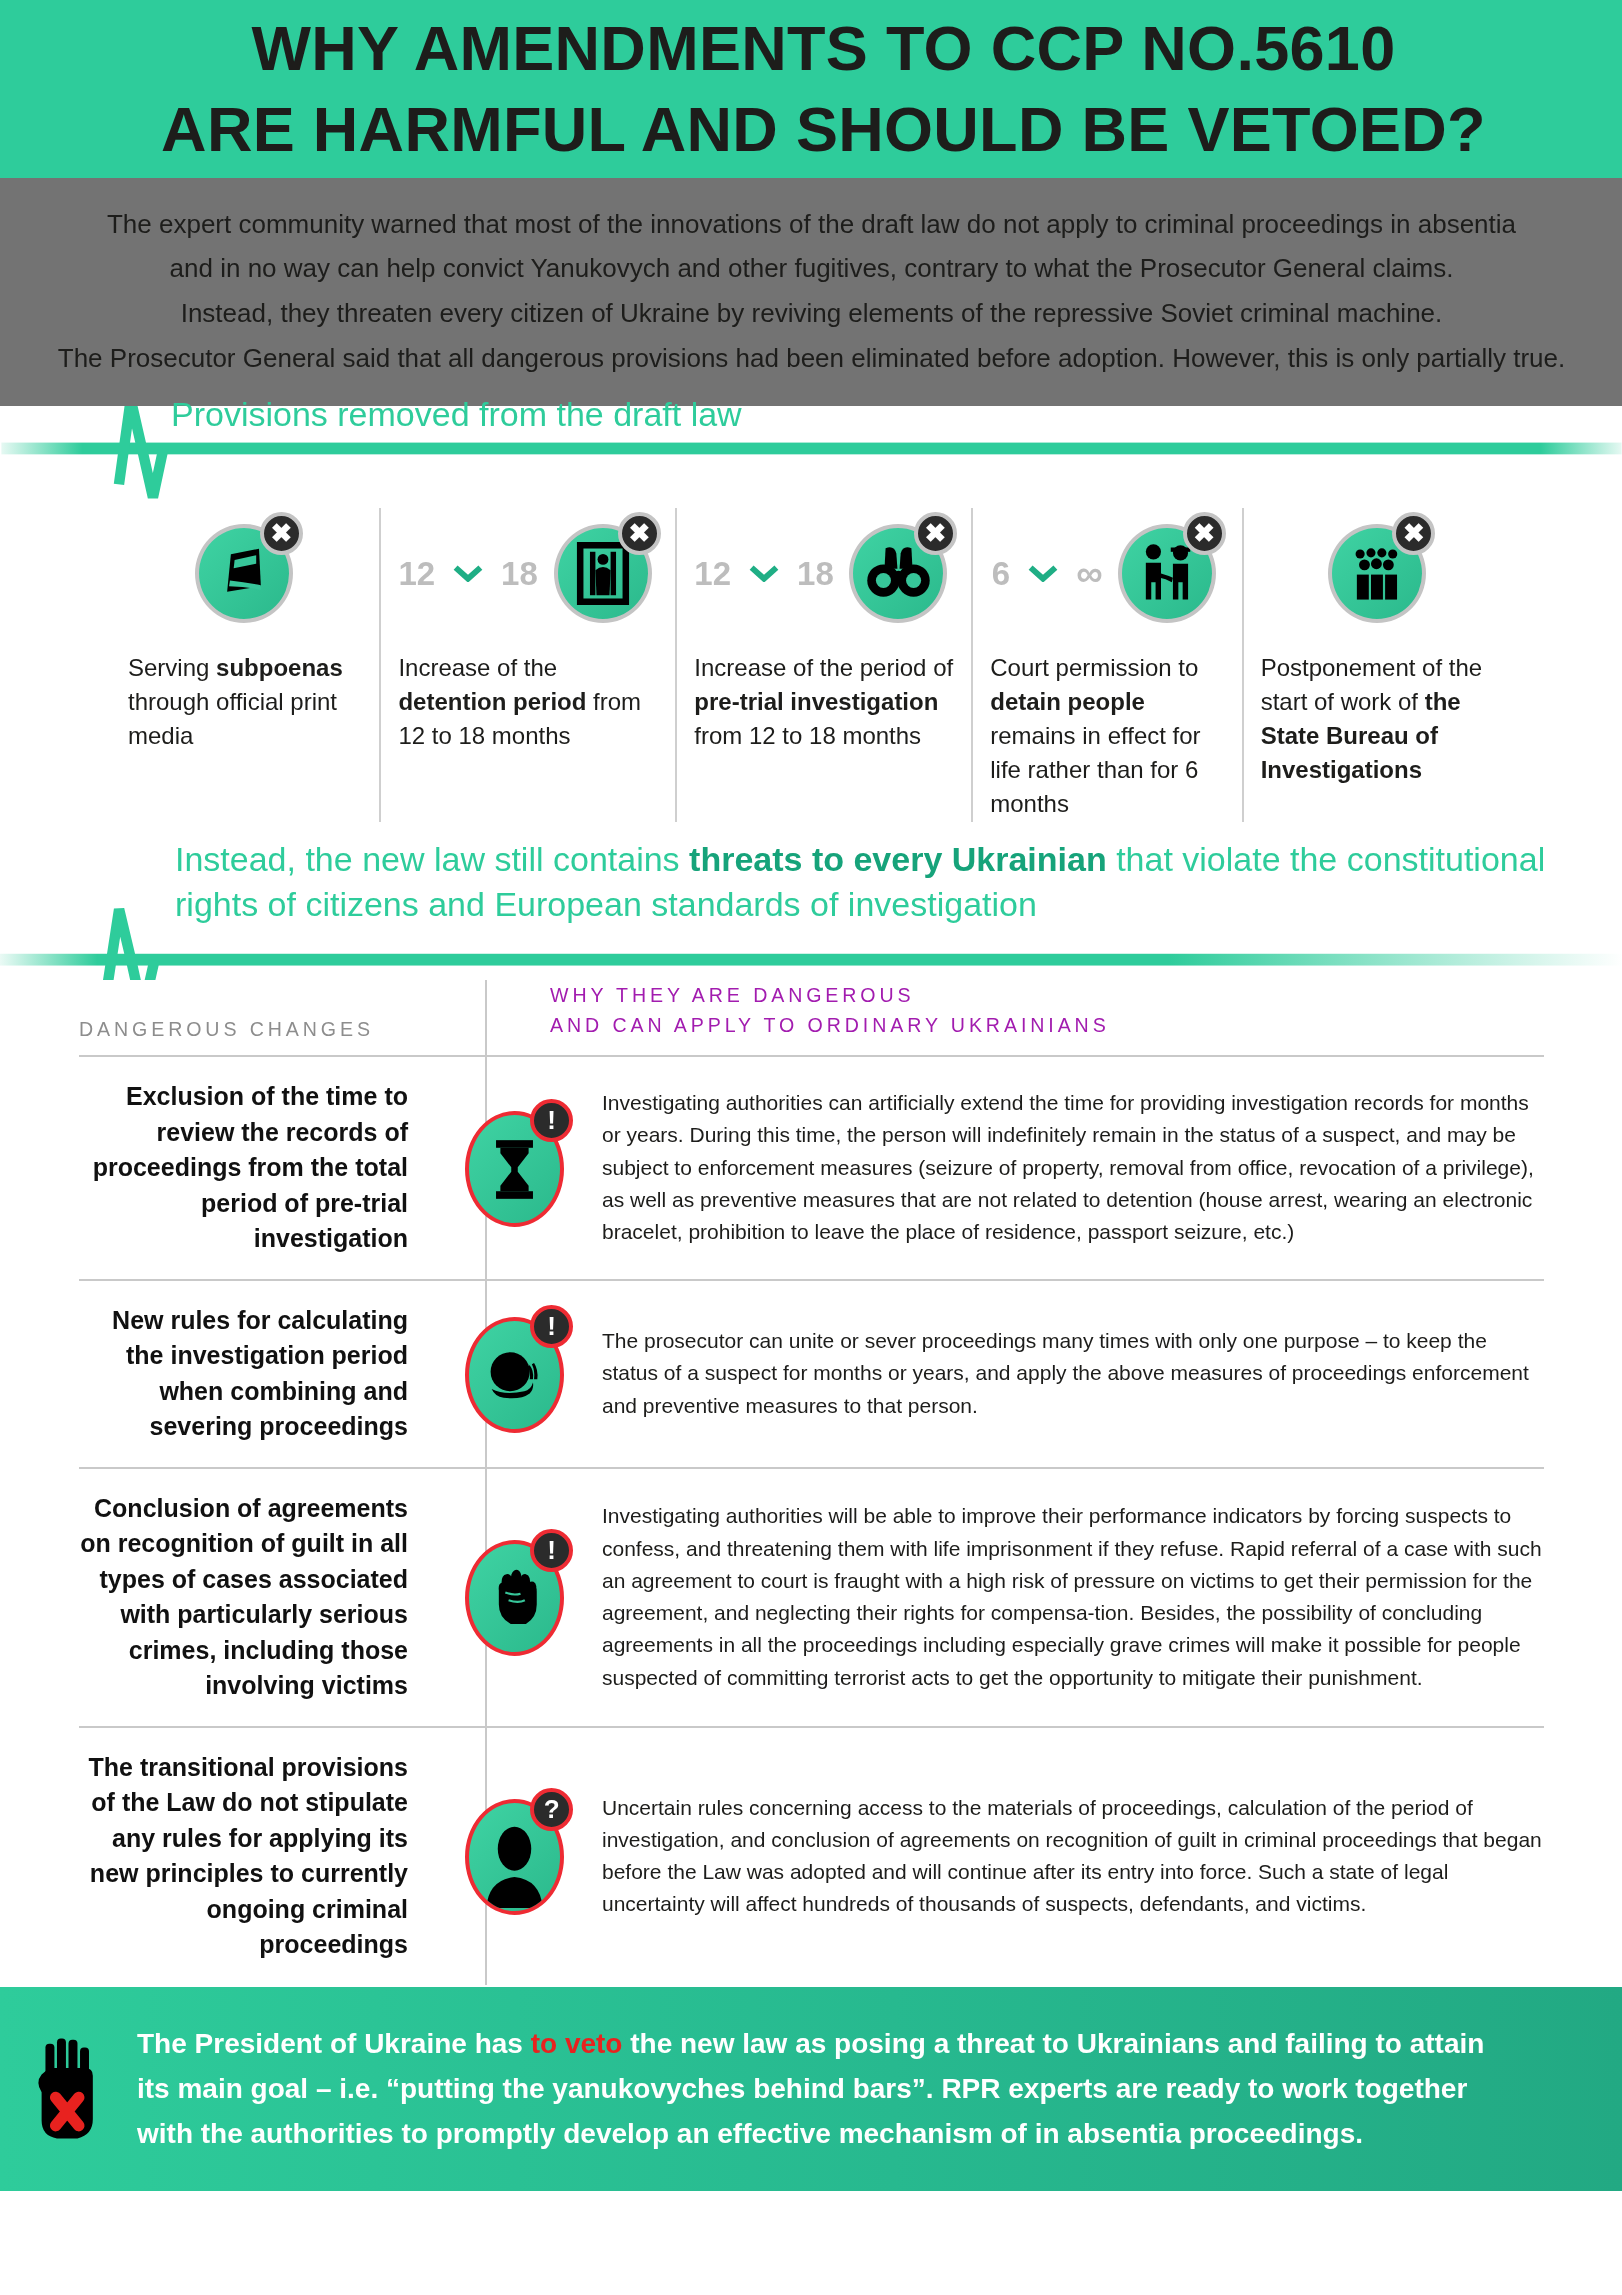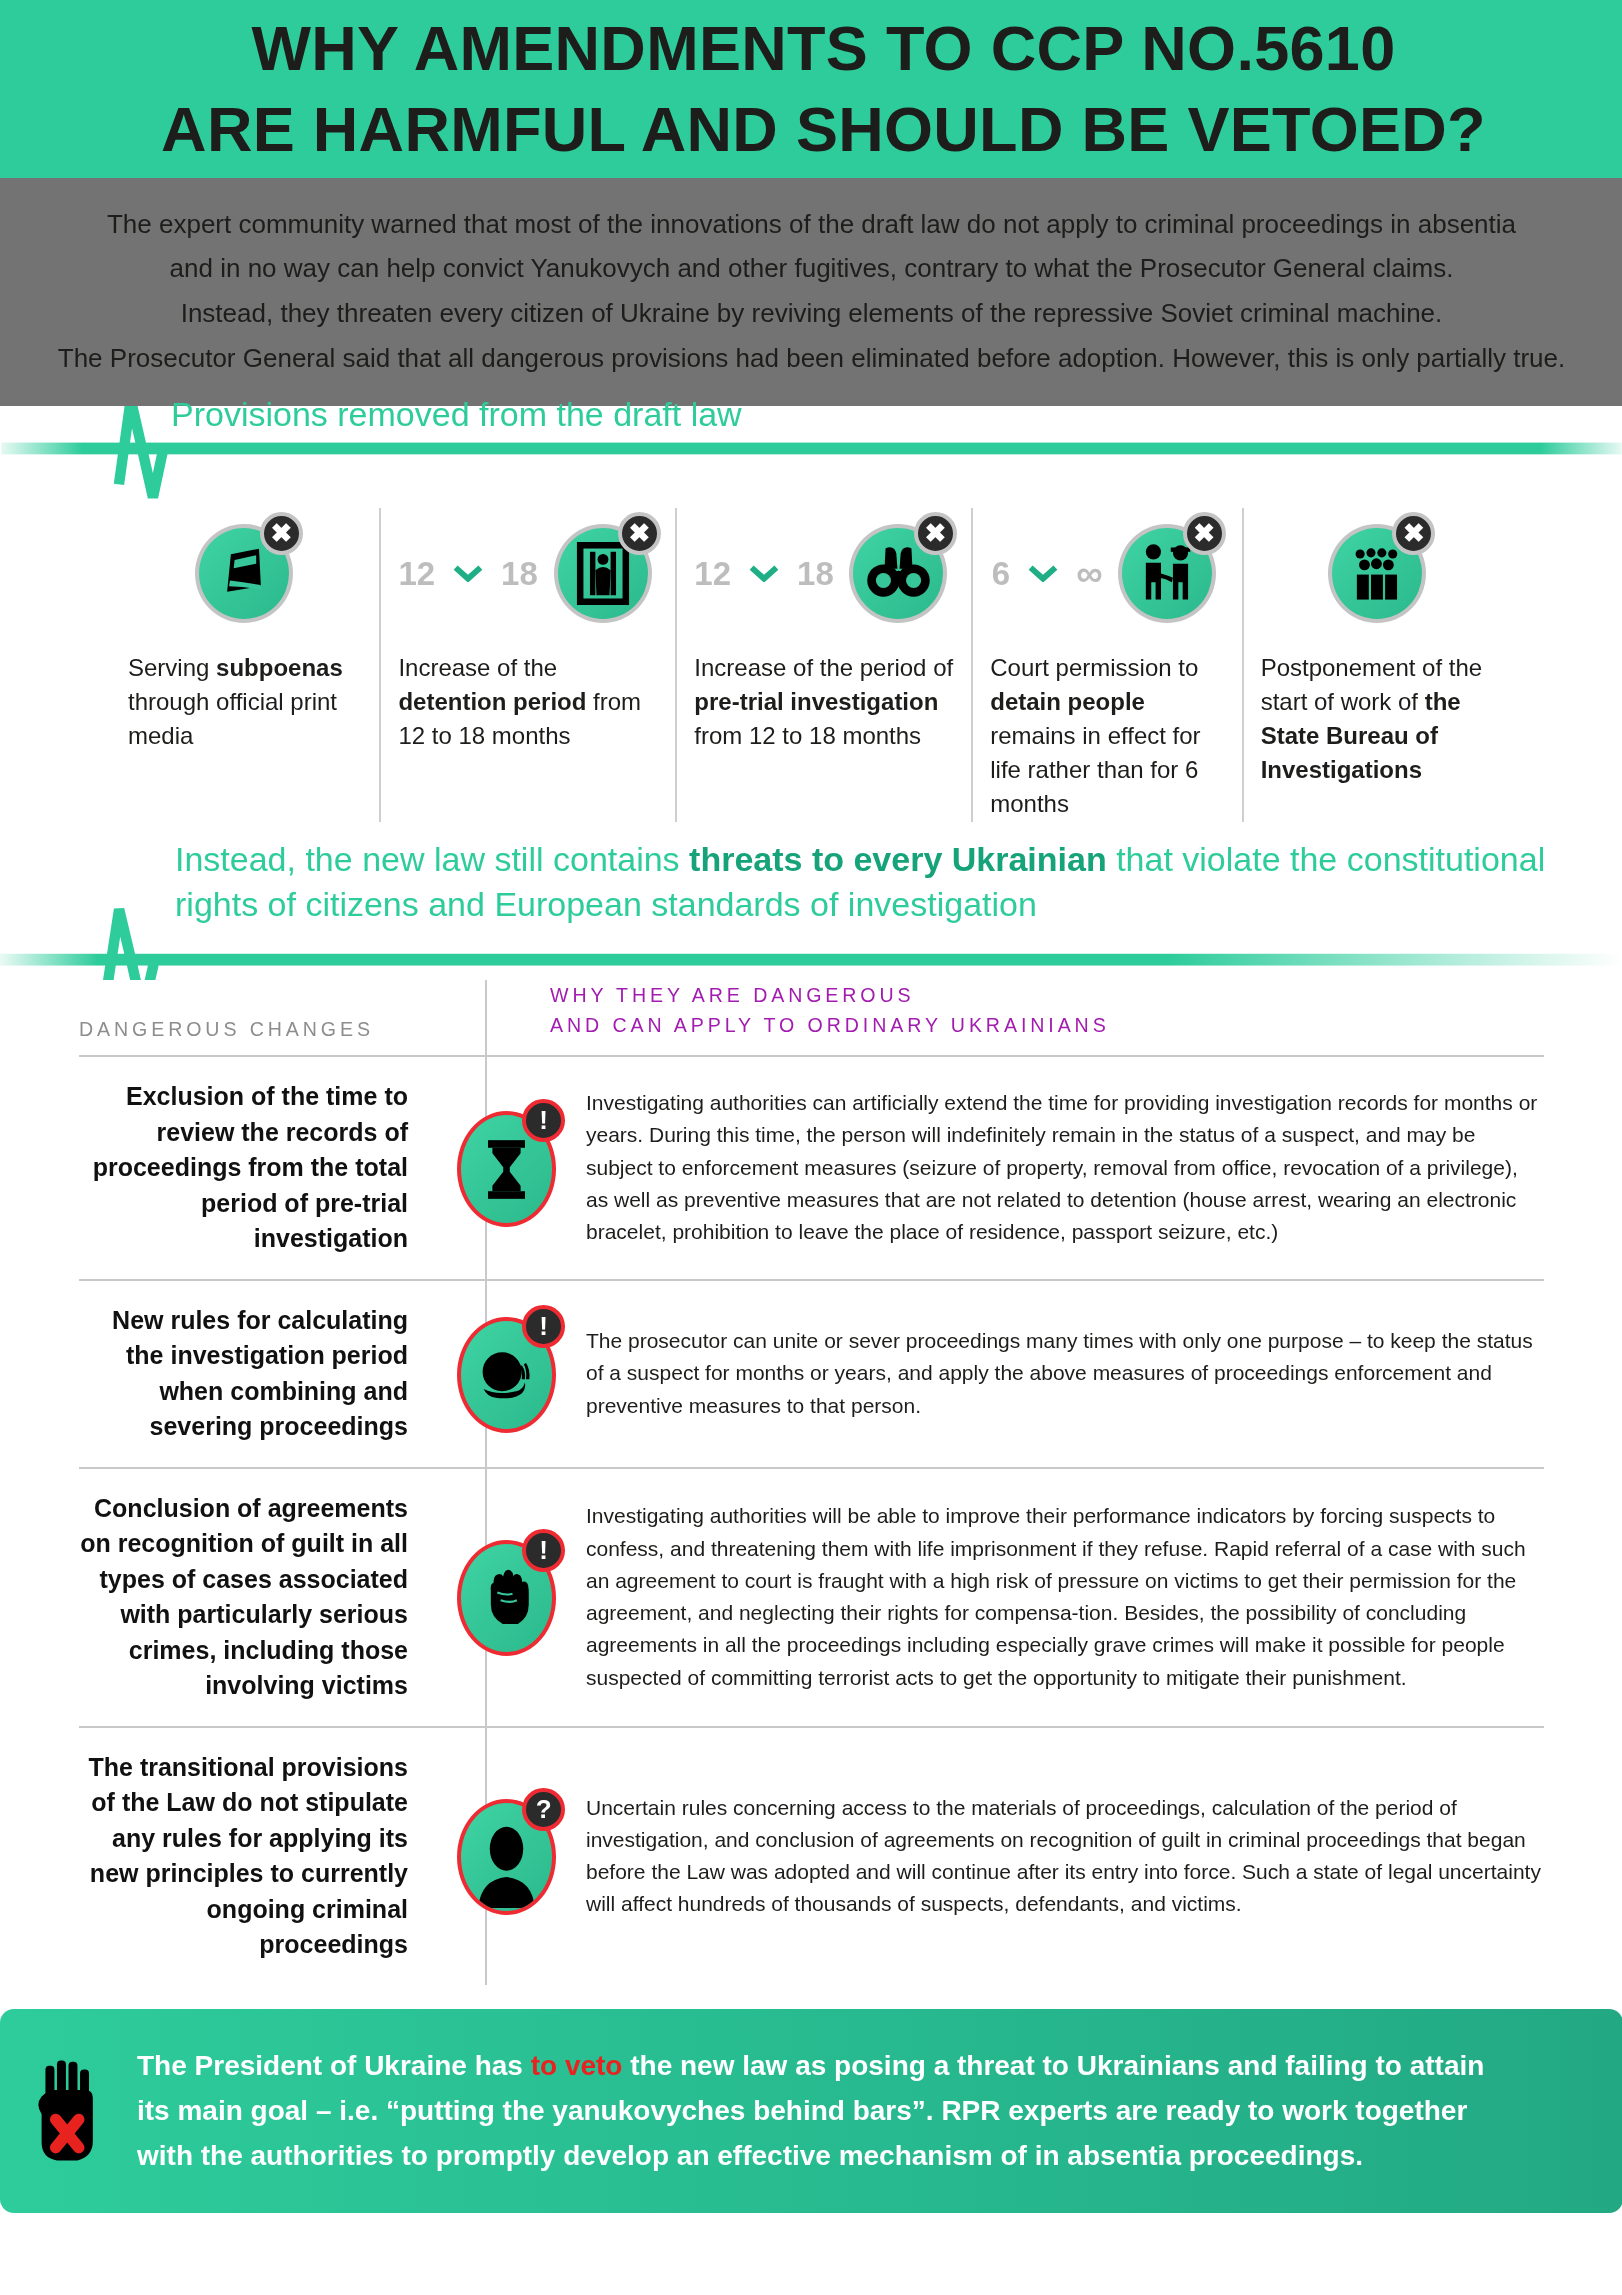--- a/index.html
+++ b/index.html
@@ -111,41 +111,42 @@
   }
   .vline {
     position: absolute; top: 0; bottom: 0; left: 406px;
     width: 2px; background: #c9c9c9;
   }
   .trow {
     display: flex; align-items: center;
     border-top: 2.6px solid #c9c9c9;
     padding: 22px 0;
     position: relative;
+    gap: 8px;
   }
   .trow.first { border-top: 2.6px solid #c9c9c9; }
   .trow .left {
     width: 366px; text-align: right; padding-right: 37px;
     font-size: 25px; font-weight: bold; line-height: 1.42; color: #111;
   }
   .trow .mid {
     width: 124px; display: flex; justify-content: center;
     position: relative; z-index: 3;
   }
   .trow .right {
     flex: 1; padding-left: 17px;
     font-size: 21px; line-height: 1.54; color: #1d1d1b;
   }
 
   
   .cta {
-    margin-top: 24px;
+    margin-top: 2px;
     background: linear-gradient(90deg,#2ecc9b 0%, #27b98f 55%, #22a983 100%);
     padding: 34px 0 34px 0;
-    display: flex; align-items: center; border-radius: 14px;
+    display: flex; align-items: center;
   }
   .cta .hand { width: 137px; display: flex; justify-content: center; }
   .cta p {
     flex: 1; padding-right: 131px;
     font-size: 28px; font-weight: bold; line-height: 1.62; color: #fff;
   }
   .cta p .veto { color: #e8221f; }
 </style>
 </head>
 <body>

